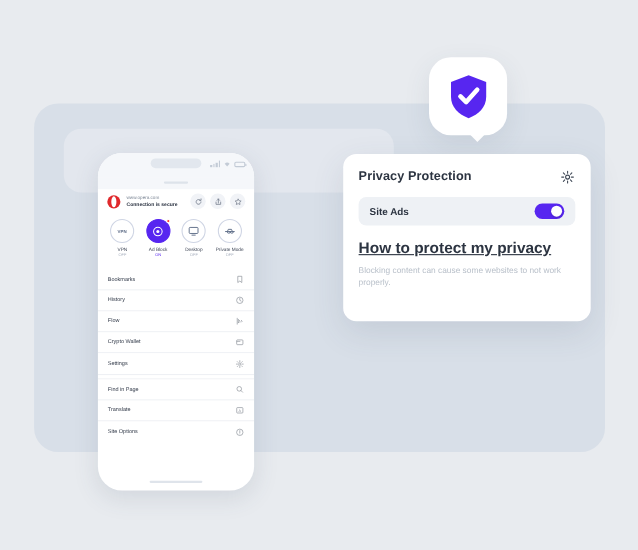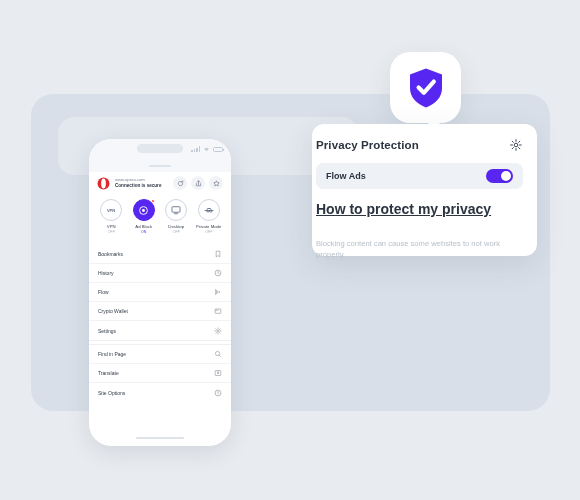--- a/index.html
+++ b/index.html
@@ -122,25 +122,25 @@
   .shield-tail {
     position: absolute; left: 425px; top: 120px;
     width: 0; height: 0;
     border-left: 9px solid transparent;
     border-right: 9px solid transparent;
     border-top: 9px solid #ffffff;
   }
 
   
   .panel {
-    position: absolute; left: 312px; top: 124px;
-    width: 225px; height: 132px;
+    position: absolute; left: 312px; top: 140px;
+    width: 225px; height: 152px;
     background: #ffffff; border-radius: 12px;
     box-shadow: 0 10px 30px rgba(60,75,100,.12);
-    padding: 14px 14px 0 4px;
+    padding: 14px 14px 0 14px;
   }
   .panel-head { display: flex; align-items: center; justify-content: space-between; }
   .panel-title { font-size: 11.5px; font-weight: bold; color: #2c3441; letter-spacing: .1px; }
   .gear-btn { width: 14px; height: 14px; cursor: pointer; }
 
   .opt-row {
     margin-top: 11px; height: 26px;
     background: #eef1f5; border-radius: 7px;
     display: flex; align-items: center; justify-content: space-between;
     padding: 0 10px;
@@ -155,21 +155,21 @@
     box-shadow: 0 1px 2px rgba(0,0,0,.18);
   }
   .toggle.on .knob { right: 1.6px; }
   .toggle.off .knob { left: 1.6px; }
 
   .panel-link {
     margin-top: 12px; font-size: 14px; font-weight: bold;
     color: #2c3441; text-decoration: underline; display: inline-block; cursor: pointer;
   }
   .panel-note {
-    margin-top: 20px; font-size: 7.6px; color: #b9c0ca; line-height: 11px;
+    margin-top: 5px; font-size: 7.6px; color: #b9c0ca; line-height: 11px;
   }
 </style>
 </head>
 <body>
 
 <div class="stage">
 
   <div class="backdrop-card"></div>
   <div class="backdrop-inner"></div>
 
@@ -353,21 +353,21 @@
   <div class="panel">
     <div class="panel-head">
       <div class="panel-title">Privacy Protection</div>
       <svg class="gear-btn" viewBox="0 0 24 24">
         <circle cx="12" cy="12" r="3.1" fill="none" stroke="#3f4856" stroke-width="1.7"></circle>
         <path d="M12 2.8v3.1M12 18.1v3.1M2.8 12h3.1M17.9 12h3.1M5.4 5.4l2.2 2.2M16.4 16.4l2.2 2.2M18.6 5.4l-2.2 2.2M7.6 16.4l-2.2 2.2" stroke="#3f4856" stroke-width="1.7" stroke-linecap="round"></path>
       </svg>
     </div>
 
     <div class="opt-row">
-      <span class="opt-label">Flow Ads</span>
+      <span class="opt-label">Site Ads</span>
       <span class="toggle on">
         <span class="knob"></span>
       </span>
     </div>
 
 
     <a class="panel-link">How to protect my privacy</a>
     <div class="panel-note">Blocking content can cause some websites to not work properly.</div>
   </div>
 

